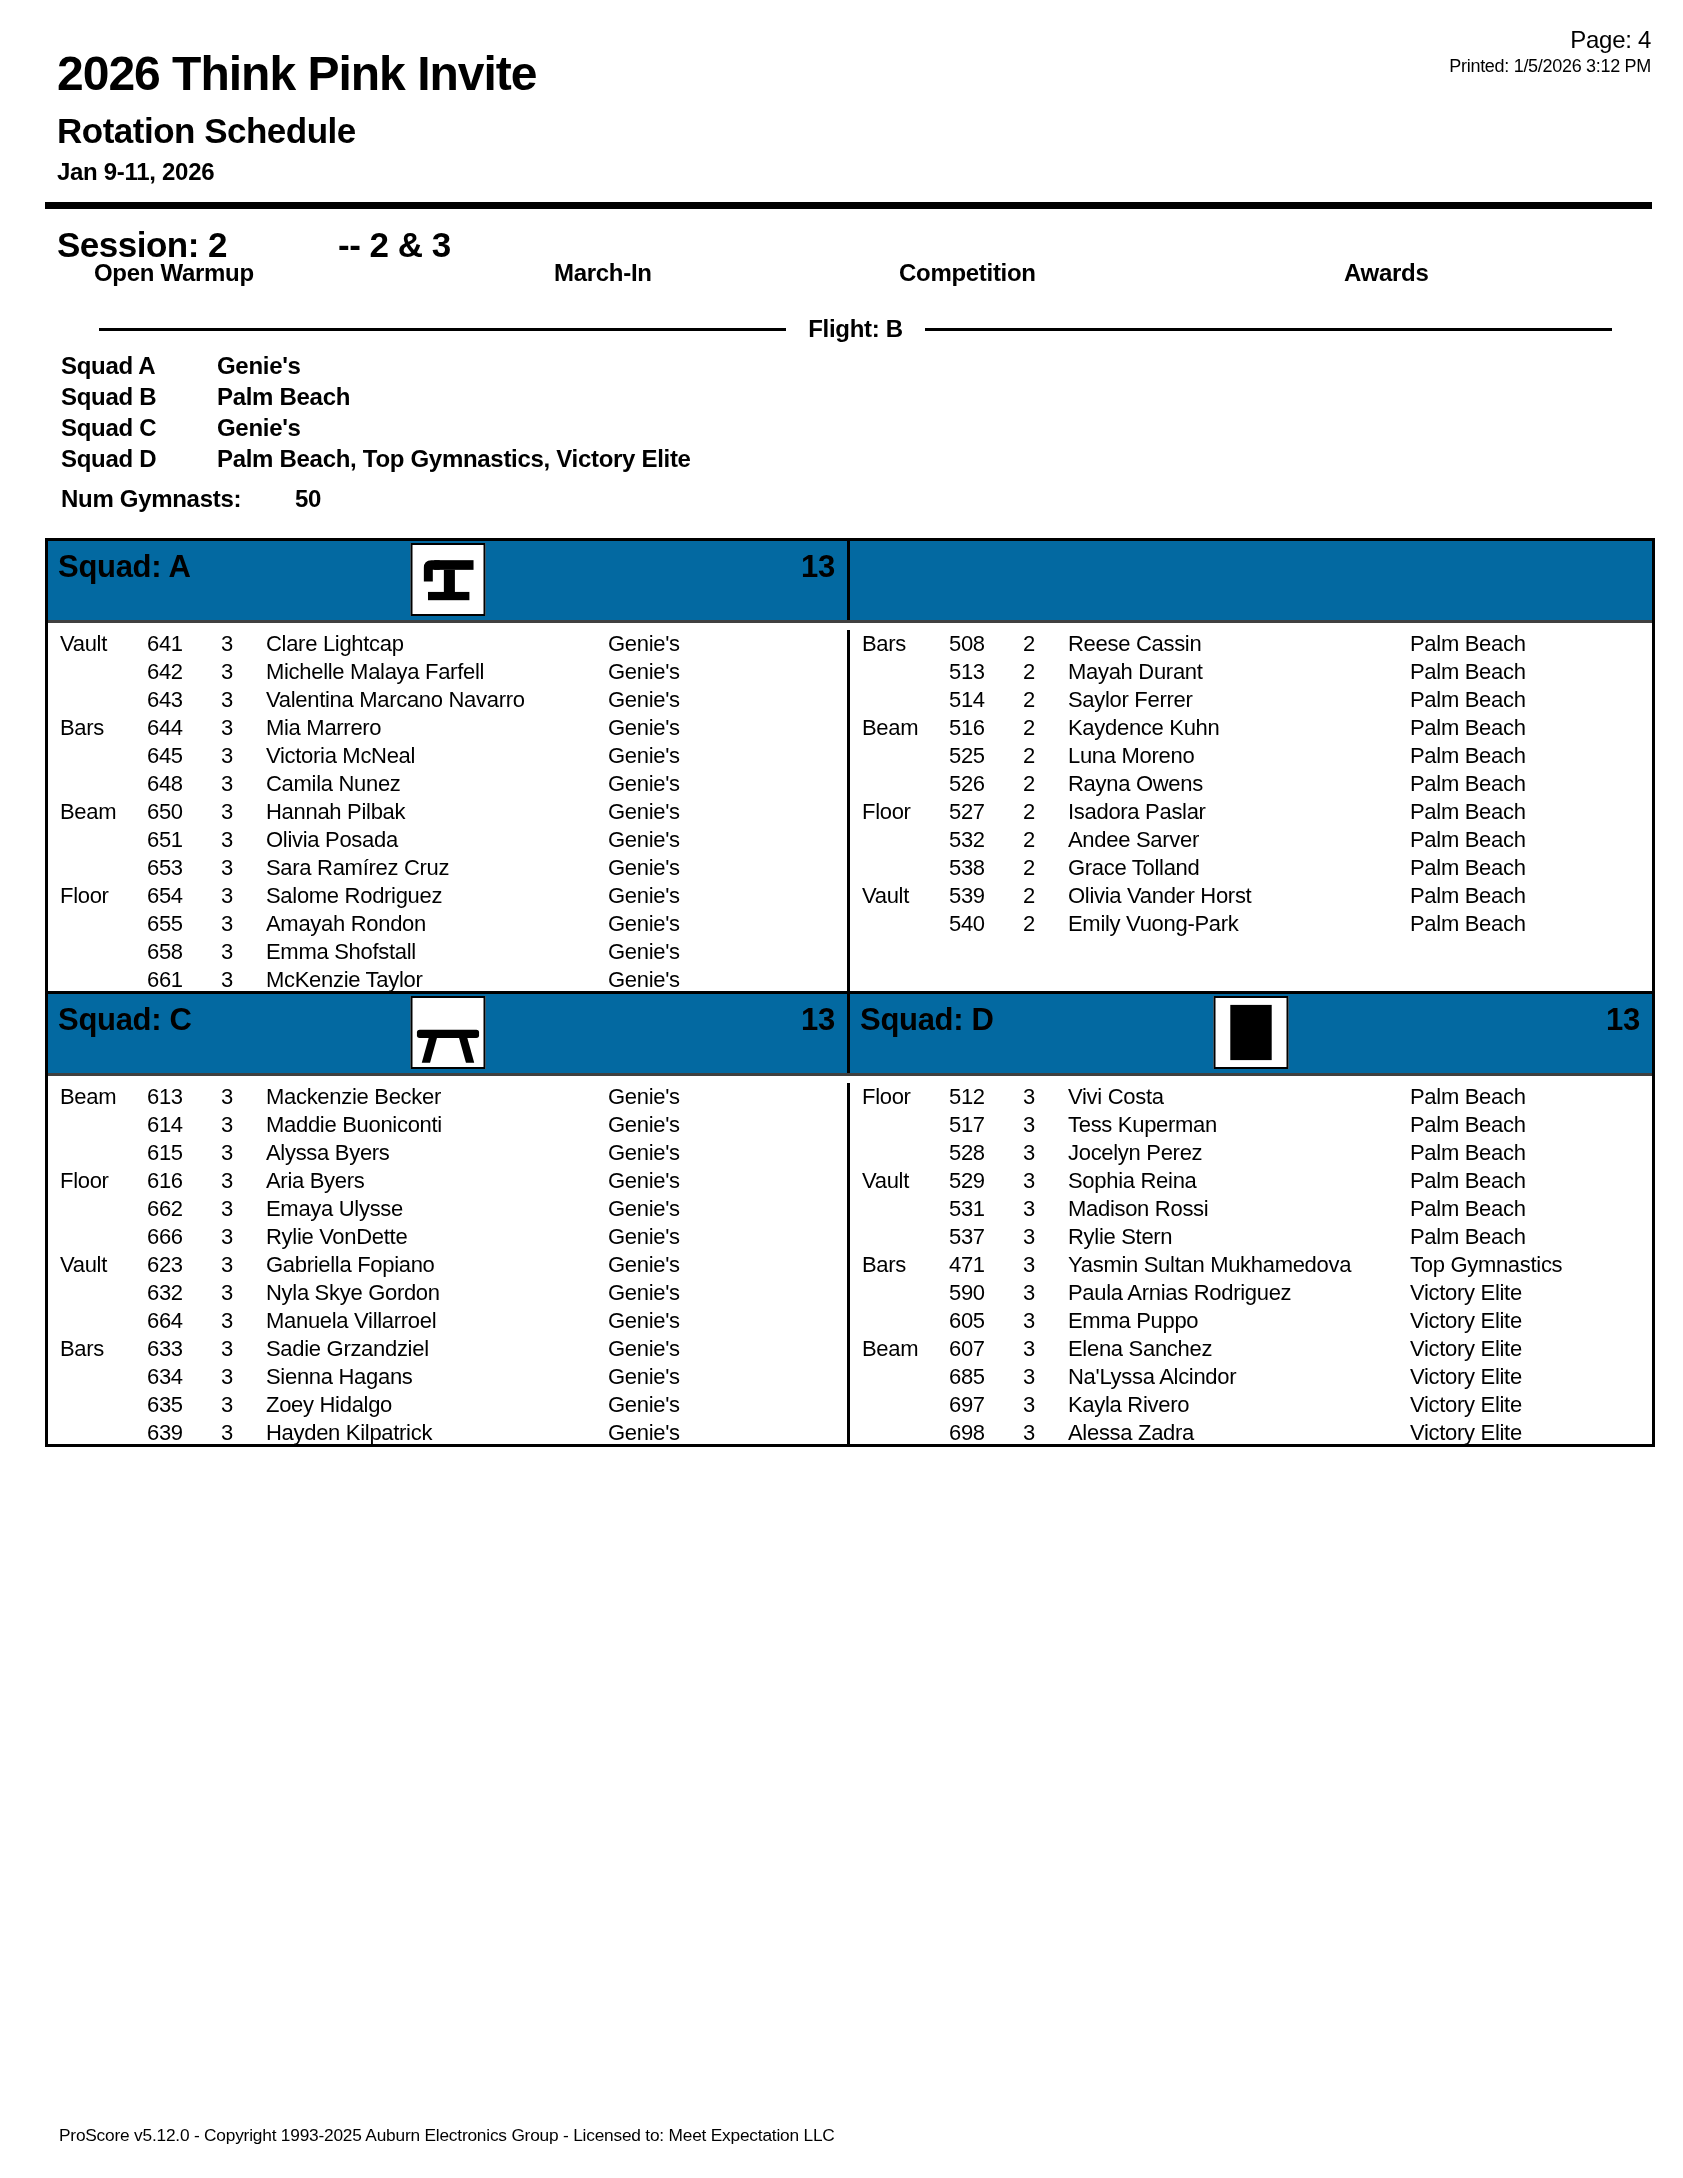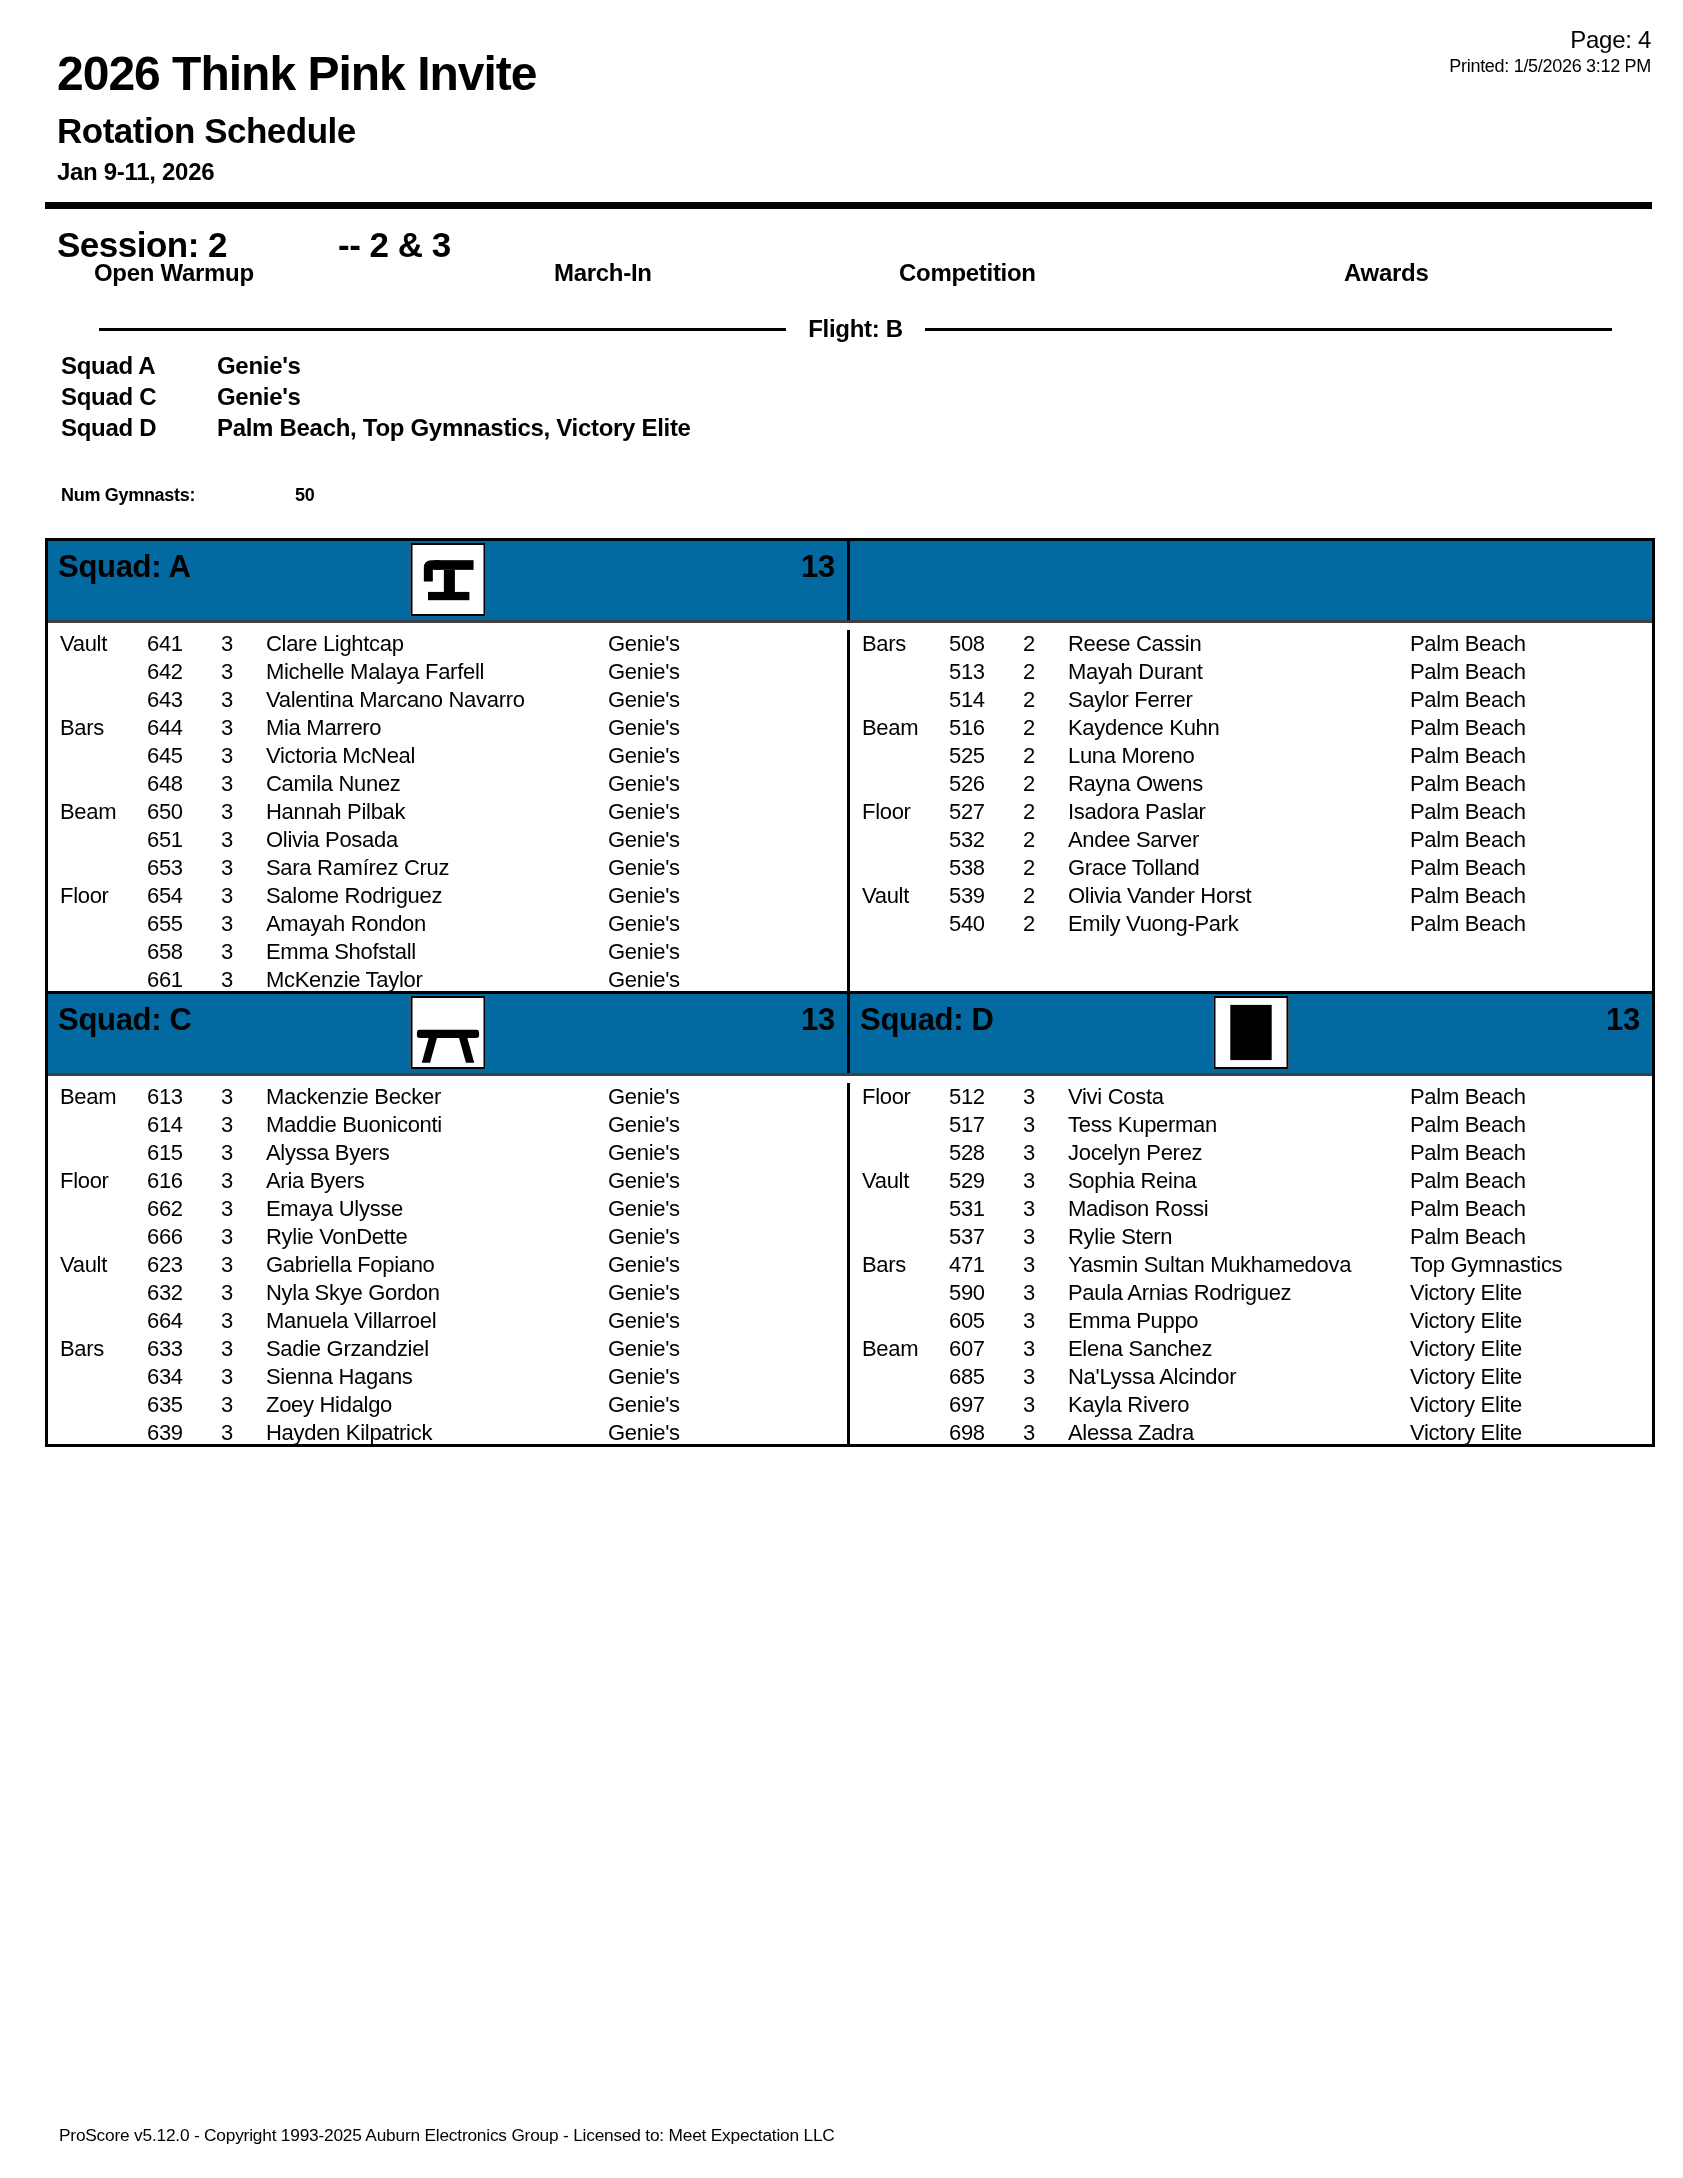--- a/index.html
+++ b/index.html
@@ -32,21 +32,21 @@
 
   
   .flight { top:315px; left:99px; width:1513px; display:flex; align-items:center; }
   .flight .line { flex:1; height:3px; background:#000; }
   .flight .lbl { font-size:24px; font-weight:700; padding:0 22px; white-space:nowrap; }
 
   
   .assignments { top:350px; left:61px; }
   .assign-row { height:31px; font-size:24px; font-weight:700; line-height:31px; }
   .assign-row .alabel { display:inline-block; width:156px; }
-  .num-gym { top:485px; left:61px; font-size:18px; font-weight:700; }
+  .num-gym { top:485px; left:61px; font-size:24px; font-weight:700; }
   .num-gym .nlabel { display:inline-block; width:234px; }
 
   
   .rtable { top:538px; left:45px; width:1610px; border:3px solid #000; background:#fff; }
   .band { display:grid; grid-template-columns:1fr 1fr; background:#0369a1; border-bottom:3px solid #404040; }
   .band.second { border-top:3px solid #000; }
   .band-half { position:relative; height:79px; }
   .band-half.lefthalf { border-right:3px solid #000; }
   .sq-title { position:absolute; top:8px; left:10px; font-size:31px; font-weight:700; }
   .sq-count { position:absolute; top:8px; right:12px; font-size:31px; font-weight:700; }
@@ -91,20 +91,23 @@
 
 <div class="abs flight">
   <div class="line"></div>
   <div class="lbl">Flight: B</div>
   <div class="line"></div>
 </div>
 
 <div class="abs assignments">
   <div class="assign-row">
     <span class="alabel">Squad A</span><span>Genie's</span>
+  </div>
+  <div class="assign-row">
+    <span class="alabel">Squad B</span><span>Palm Beach</span>
   </div>
   <div class="assign-row">
     <span class="alabel">Squad C</span><span>Genie's</span>
   </div>
   <div class="assign-row">
     <span class="alabel">Squad D</span><span>Palm Beach, Top Gymnastics, Victory Elite</span>
   </div>
 </div>
 
 <div class="abs num-gym">

